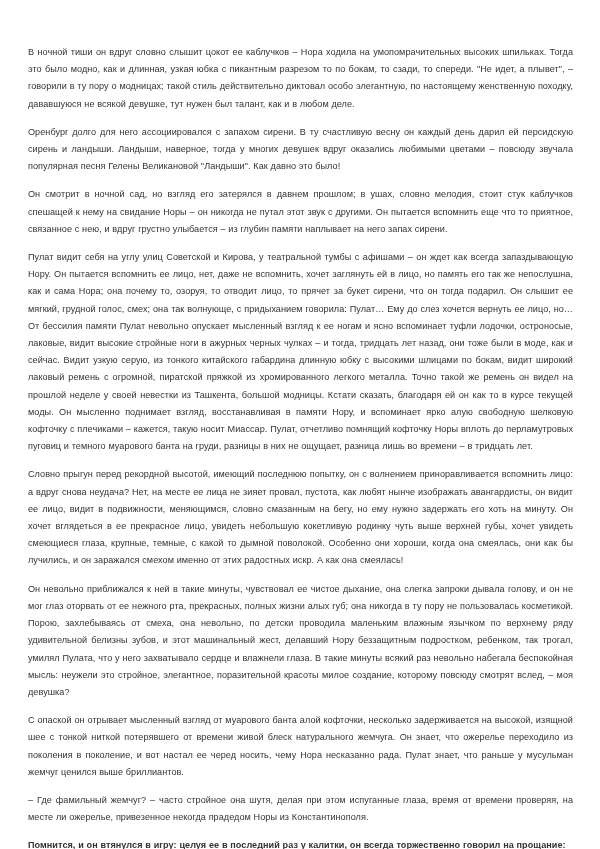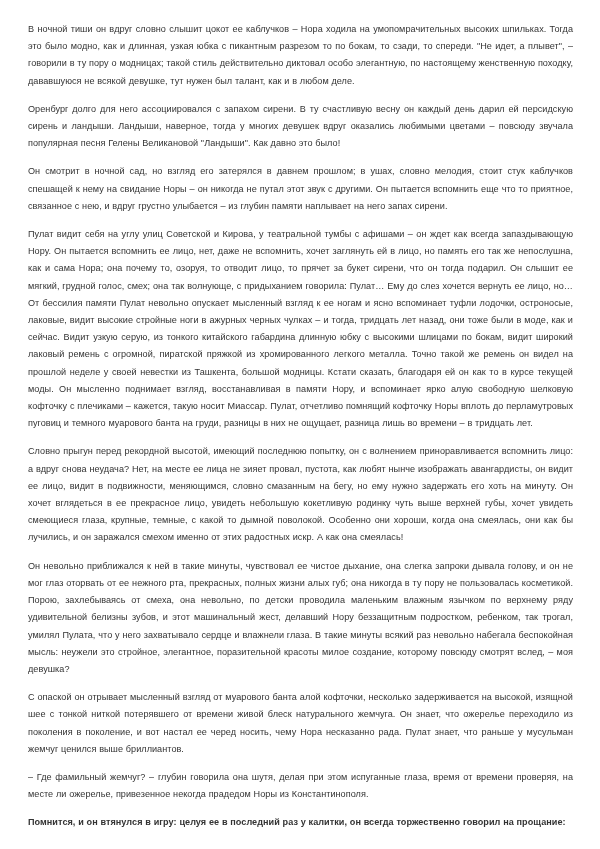--- a/index.html
+++ b/index.html
@@ -12,21 +12,21 @@
     width: 600px;
     height: 849px;
     overflow: hidden;
     font-family: "Liberation Sans", "DejaVu Sans", sans-serif;
   }
   .page {
     box-sizing: border-box;
     width: 600px;
     height: 849px;
     background: #ffffff;
-    padding: 21px 27px 0 28px;
+    padding: 44px 27px 0 28px;
   }
   .doc-body {
     width: 545px;
   }
   .para {
     margin: 0 0 11px 0;
     font-size: 9.1px;
     line-height: 17.2px;
     color: #333333;
     text-align: justify;
@@ -45,16 +45,16 @@
 
 <div class="page">
   <div class="doc-body">
     <p class="para">В ночной тиши он вдруг словно слышит цокот ее каблучков – Нора ходила на умопомрачительных высоких шпильках. Тогда это было модно, как и длинная, узкая юбка с пикантным разрезом то по бокам, то сзади, то спереди. "Не идет, а плывет", – говорили в ту пору о модницах; такой стиль действительно диктовал особо элегантную, по настоящему женственную походку, дававшуюся не всякой девушке, тут нужен был талант, как и в любом деле.</p>
     <p class="para">Оренбург долго для него ассоциировался с запахом сирени. В ту счастливую весну он каждый день дарил ей персидскую сирень и ландыши. Ландыши, наверное, тогда у многих девушек вдруг оказались любимыми цветами – повсюду звучала популярная песня Гелены Великановой "Ландыши". Как давно это было!</p>
     <p class="para">Он смотрит в ночной сад, но взгляд его затерялся в давнем прошлом; в ушах, словно мелодия, стоит стук каблучков спешащей к нему на свидание Норы – он никогда не путал этот звук с другими. Он пытается вспомнить еще что то приятное, связанное с нею, и вдруг грустно улыбается – из глубин памяти наплывает на него запах сирени.</p>
     <p class="para">Пулат видит себя на углу улиц Советской и Кирова, у театральной тумбы с афишами – он ждет как всегда запаздывающую Нору. Он пытается вспомнить ее лицо, нет, даже не вспомнить, хочет заглянуть ей в лицо, но память его так же непослушна, как и сама Нора; она почему то, озоруя, то отводит лицо, то прячет за букет сирени, что он тогда подарил. Он слышит ее мягкий, грудной голос, смех; она так волнующе, с придыханием говорила: Пулат… Ему до слез хочется вернуть ее лицо, но… От бессилия памяти Пулат невольно опускает мысленный взгляд к ее ногам и ясно вспоминает туфли лодочки, остроносые, лаковые, видит высокие стройные ноги в ажурных черных чулках – и тогда, тридцать лет назад, они тоже были в моде, как и сейчас. Видит узкую серую, из тонкого китайского габардина длинную юбку с высокими шлицами по бокам, видит широкий лаковый ремень с огромной, пиратской пряжкой из хромированного легкого металла. Точно такой же ремень он видел на прошлой неделе у своей невестки из Ташкента, большой модницы. Кстати сказать, благодаря ей он как то в курсе текущей моды. Он мысленно поднимает взгляд, восстанавливая в памяти Нору, и вспоминает ярко алую свободную шелковую кофточку с плечиками – кажется, такую носит Миассар. Пулат, отчетливо помнящий кофточку Норы вплоть до перламутровых пуговиц и темного муарового банта на груди, разницы в них не ощущает, разница лишь во времени – в тридцать лет.</p>
     <p class="para">Словно прыгун перед рекордной высотой, имеющий последнюю попытку, он с волнением приноравливается вспомнить лицо: а вдруг снова неудача? Нет, на месте ее лица не зияет провал, пустота, как любят нынче изображать авангардисты, он видит ее лицо, видит в подвижности, меняющимся, словно смазанным на бегу, но ему нужно задержать его хоть на минуту. Он хочет вглядеться в ее прекрасное лицо, увидеть небольшую кокетливую родинку чуть выше верхней губы, хочет увидеть смеющиеся глаза, крупные, темные, с какой то дымной поволокой. Особенно они хороши, когда она смеялась, они как бы лучились, и он заражался смехом именно от этих радостных искр. А как она смеялась!</p>
     <p class="para">Он невольно приближался к ней в такие минуты, чувствовал ее чистое дыхание, она слегка запроки дывала голову, и он не мог глаз оторвать от ее нежного рта, прекрасных, полных жизни алых губ; она никогда в ту пору не пользовалась косметикой. Порою, захлебываясь от смеха, она невольно, по детски проводила маленьким влажным язычком по верхнему ряду удивительной белизны зубов, и этот машинальный жест, делавший Нору беззащитным подростком, ребенком, так трогал, умилял Пулата, что у него захватывало сердце и влажнели глаза. В такие минуты всякий раз невольно набегала беспокойная мысль: неужели это стройное, элегантное, поразительной красоты милое создание, которому повсюду смотрят вслед, – моя девушка?</p>
     <p class="para">С опаской он отрывает мысленный взгляд от муарового банта алой кофточки, несколько задерживается на высокой, изящной шее с тонкой ниткой потерявшего от времени живой блеск натурального жемчуга. Он знает, что ожерелье переходило из поколения в поколение, и вот настал ее черед носить, чему Нора несказанно рада. Пулат знает, что раньше у мусульман жемчуг ценился выше бриллиантов.</p>
-    <p class="para">– Где фамильный жемчуг? – глубин говорила она шутя, делая при этом испуганные глаза, время от времени проверяя, на месте ли ожерелье, привезенное некогда прадедом Норы из Константинополя.</p>
+    <p class="para">– Где фамильный жемчуг? – часто стройное она шутя, делая при этом испуганные глаза, время от времени проверяя, на месте ли ожерелье, привезенное некогда прадедом Норы из Константинополя.</p>
     <p class="para">Помнится, и он втянулся в игру: целуя ее в последний раз у калитки, он всегда торжественно говорил на прощание:</p>
   </div>
 </div>
 
 </body></html>

